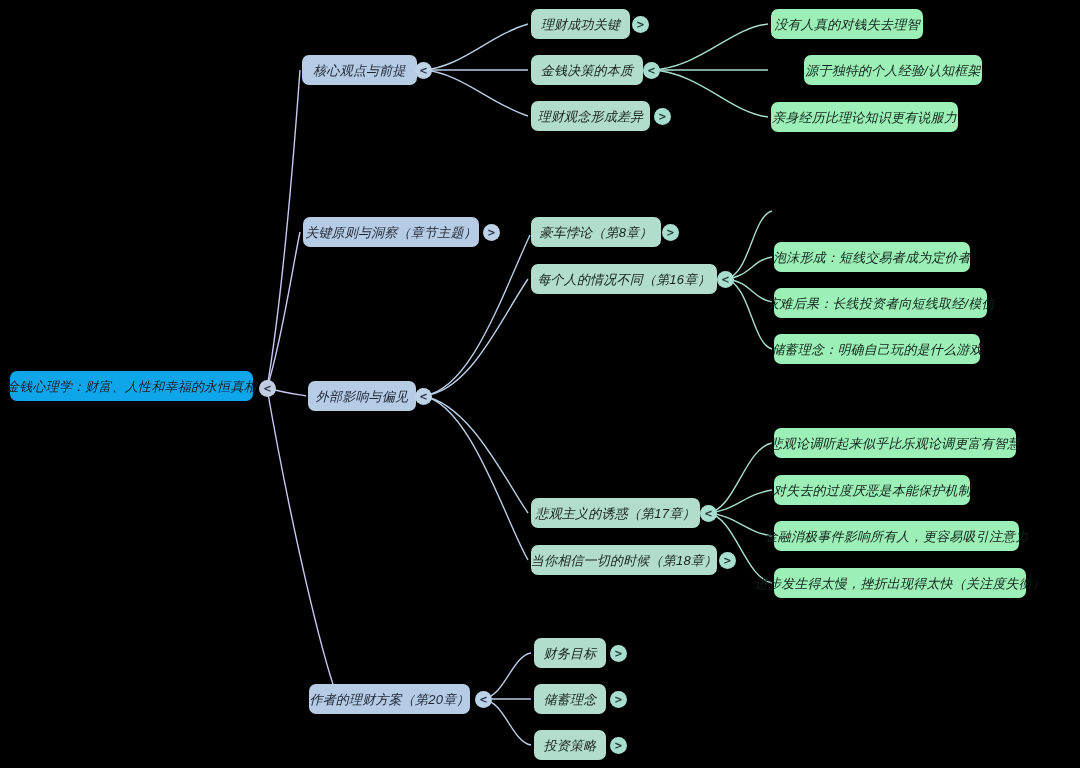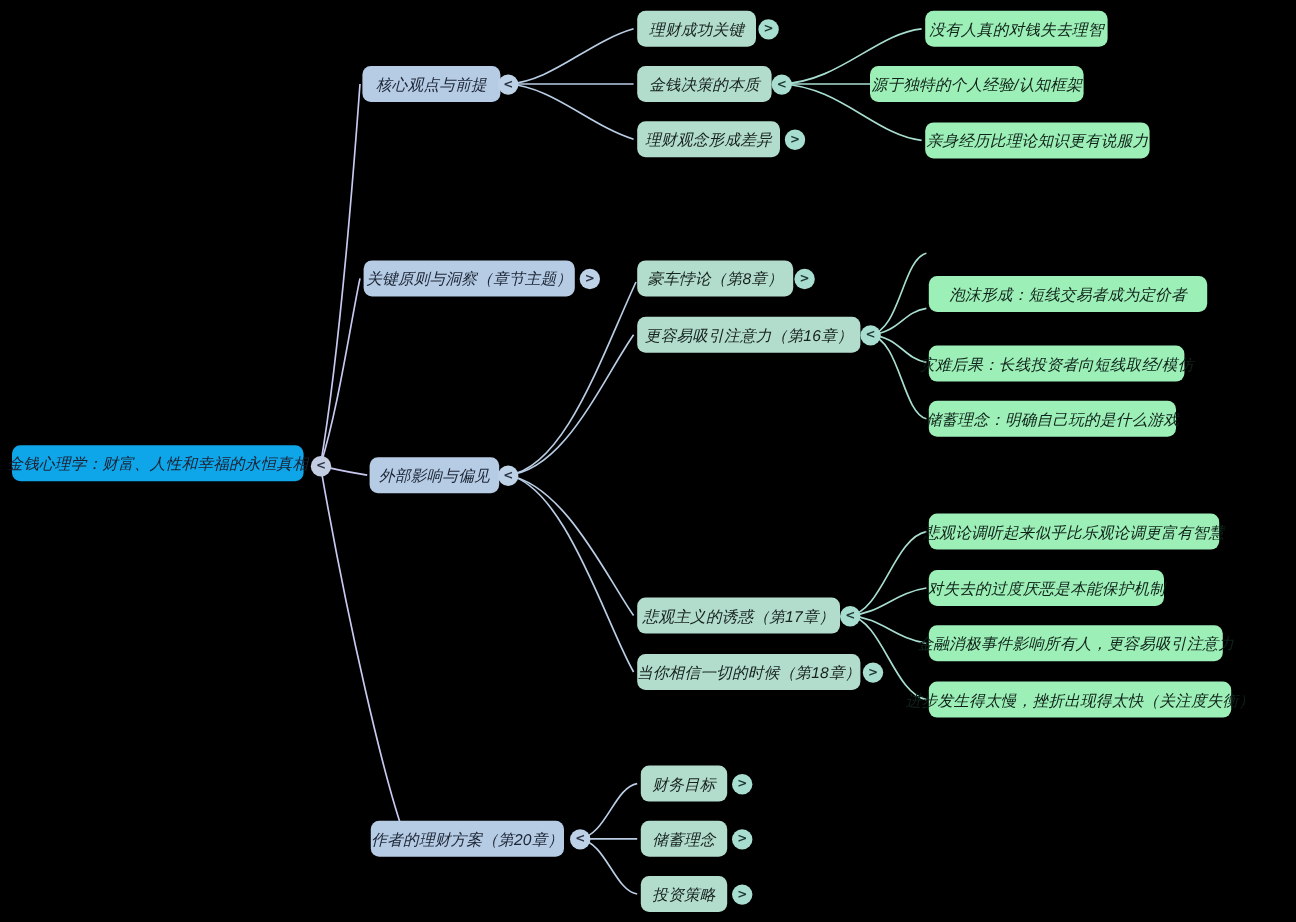--- a/index.html
+++ b/index.html
@@ -174,21 +174,21 @@
   <div class="node lvl3" style="left:531px; top:101px; width:119px;">
     <span>理财观念形成差异</span>
   </div>
   <div class="toggle t-lvl3" style="left:654px; top:108px;">
     <span>&gt;</span>
   </div>
 
   <div class="node lvl4" style="left:771px; top:9px; width:152px;">
     <span>没有人真的对钱失去理智</span>
   </div>
-  <div class="node lvl4" style="left:725px; top:55px; width:178px;">
+  <div class="node lvl4" style="left:804px; top:55px; width:178px;">
     <span>源于独特的个人经验/认知框架</span>
   </div>
   <div class="node lvl4" style="left:771px; top:102px; width:187px;">
     <span>亲身经历比理论知识更有说服力</span>
   </div>
 
   <div class="node lvl2" style="left:303px; top:217px; width:176px;justify-content:center;">
     <span>关键原则与洞察（章节主题）</span>
   </div>
   <div class="toggle t-lvl2" style="left:483px; top:224px;">
@@ -196,27 +196,27 @@
   </div>
 
   <div class="node lvl3" style="left:531px; top:217px; width:130px;">
     <span>豪车悖论（第8章）</span>
   </div>
   <div class="toggle t-lvl3" style="left:662px; top:224px;">
     <span>&gt;</span>
   </div>
 
   <div class="node lvl3" style="left:531px; top:264px; width:186px;">
-    <span>更容易吸引注意力（第16章）</span>
+    <span>每个人的情况不同（第16章）</span>
   </div>
   <div class="toggle t-lvl3" style="left:717px; top:271px;">
     <span>&lt;</span>
   </div>
 
-  <div class="node lvl4" style="left:774px; top:230px; width:232px;">
+  <div class="node lvl4" style="left:774px; top:242px; width:196px;">
     <span>泡沫形成：短线交易者成为定价者</span>
   </div>
   <div class="node lvl4" style="left:774px; top:288px; width:213px;">
     <span>灾难后果：长线投资者向短线取经/模仿</span>
   </div>
   <div class="node lvl4" style="left:774px; top:334px; width:206px;">
     <span>储蓄理念：明确自己玩的是什么游戏</span>
   </div>
 
   <div class="node lvl2" style="left:308px; top:381px; width:108px;">

